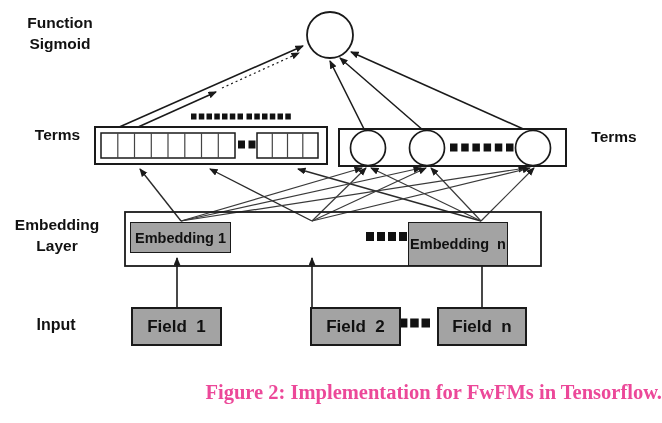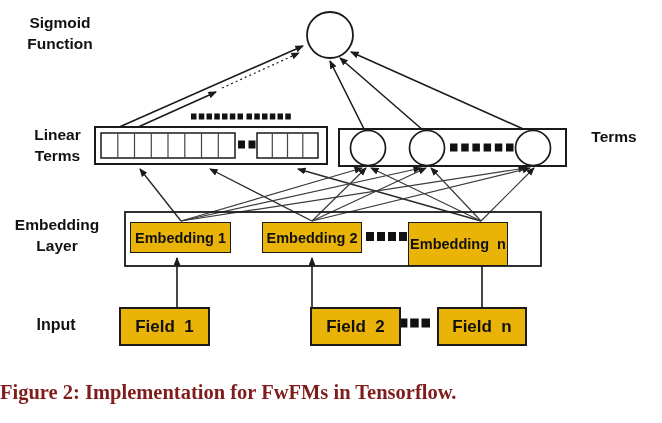--- a/index.html
+++ b/index.html
@@ -14,37 +14,37 @@
   .side-label{
     position:absolute;
     font-weight:bold;
     color:#111;
     text-align:center;
     line-height:21px;
     font-size:15.5px;
   }
   .bx{
     position:absolute;
-    background:#eab308;
+    background:#a3a3a3;
     border:1.6px solid #1a1a1a;
     display:flex;align-items:center;justify-content:center;
     font-weight:bold;color:#111;
     white-space:pre;
     box-sizing:border-box;
   }
   .embed-box{font-size:14.5px;}
   .field-box{border-width:2px;font-size:17px;}
   .caption{
     position:absolute;
     left:0;top:381px;width:662px;
-    text-align:left;
+    text-align:right;
     font-family:"Liberation Serif","DejaVu Serif",serif;
     font-weight:bold;
     font-size:20.5px;
-    color:#7f1d1d;
+    color:#ec4899;
   }
   .watermark{
     position:absolute;
     left:489px;top:390px;
     font-size:16px;
     color:#b9b9b9;
     letter-spacing:0.5px;
     white-space:pre;
   }
 </style>
@@ -168,43 +168,41 @@
       <rect x="365" y="318.5" width="8.5" height="9"></rect>
         <rect x="376.3" y="318.5" width="8.5" height="9"></rect>
       <rect x="387.6" y="318.5" width="8.5" height="9"></rect>
         <rect x="398.9" y="318.5" width="8.5" height="9"></rect>
       <rect x="410.2" y="318.5" width="8.5" height="9"></rect>
         <rect x="421.5" y="318.5" width="8.5" height="9"></rect>
     </g>
   </svg>
 
   <div class="side-label" style="left:12px;top:12px;width:96px;">
+    <div>Function</div>
     <div>Sigmoid</div>
-    <div>Function</div>
   </div>
 
   <div class="side-label" style="left:15px;top:124px;width:85px;">
-    <div>Linear</div>
     <div>Terms</div>
   </div>
 
   <div class="side-label" style="left:566px;top:126px;width:96px;">
     <div>Terms</div>
   </div>
 
   <div class="side-label" style="left:20px;top:314px;width:72px;font-size:16px;">Input</div>
 
   <div class="side-label" style="left:7px;top:214px;width:100px;">
     <div>Embedding</div>
     <div>Layer</div>
   </div>
 
   <div class="bx embed-box" style="left:130px;top:222px;width:101px;height:31px;">Embedding 1</div>
-  <div class="bx embed-box" style="left:262px;top:222px;width:100px;height:31px;">Embedding 2</div>
   <div class="bx embed-box" style="left:408px;top:222px;width:100px;height:44px;">Embedding  n</div>
 
-  <div class="bx field-box" style="left:119px;top:307px;width:91px;height:39px;">Field  1</div>
+  <div class="bx field-box" style="left:131px;top:307px;width:91px;height:39px;">Field  1</div>
   <div class="bx field-box" style="left:266px;top:307px;width:91px;height:39px;margin-left:44px;">Field  2</div>
   <div class="bx field-box" style="left:437px;top:307px;width:90px;height:39px;">Field  n</div>
 
   <div class="caption">Figure 2: Implementation for FwFMs in Tensorflow.</div>
 
 </div>
 
 </body></html>

